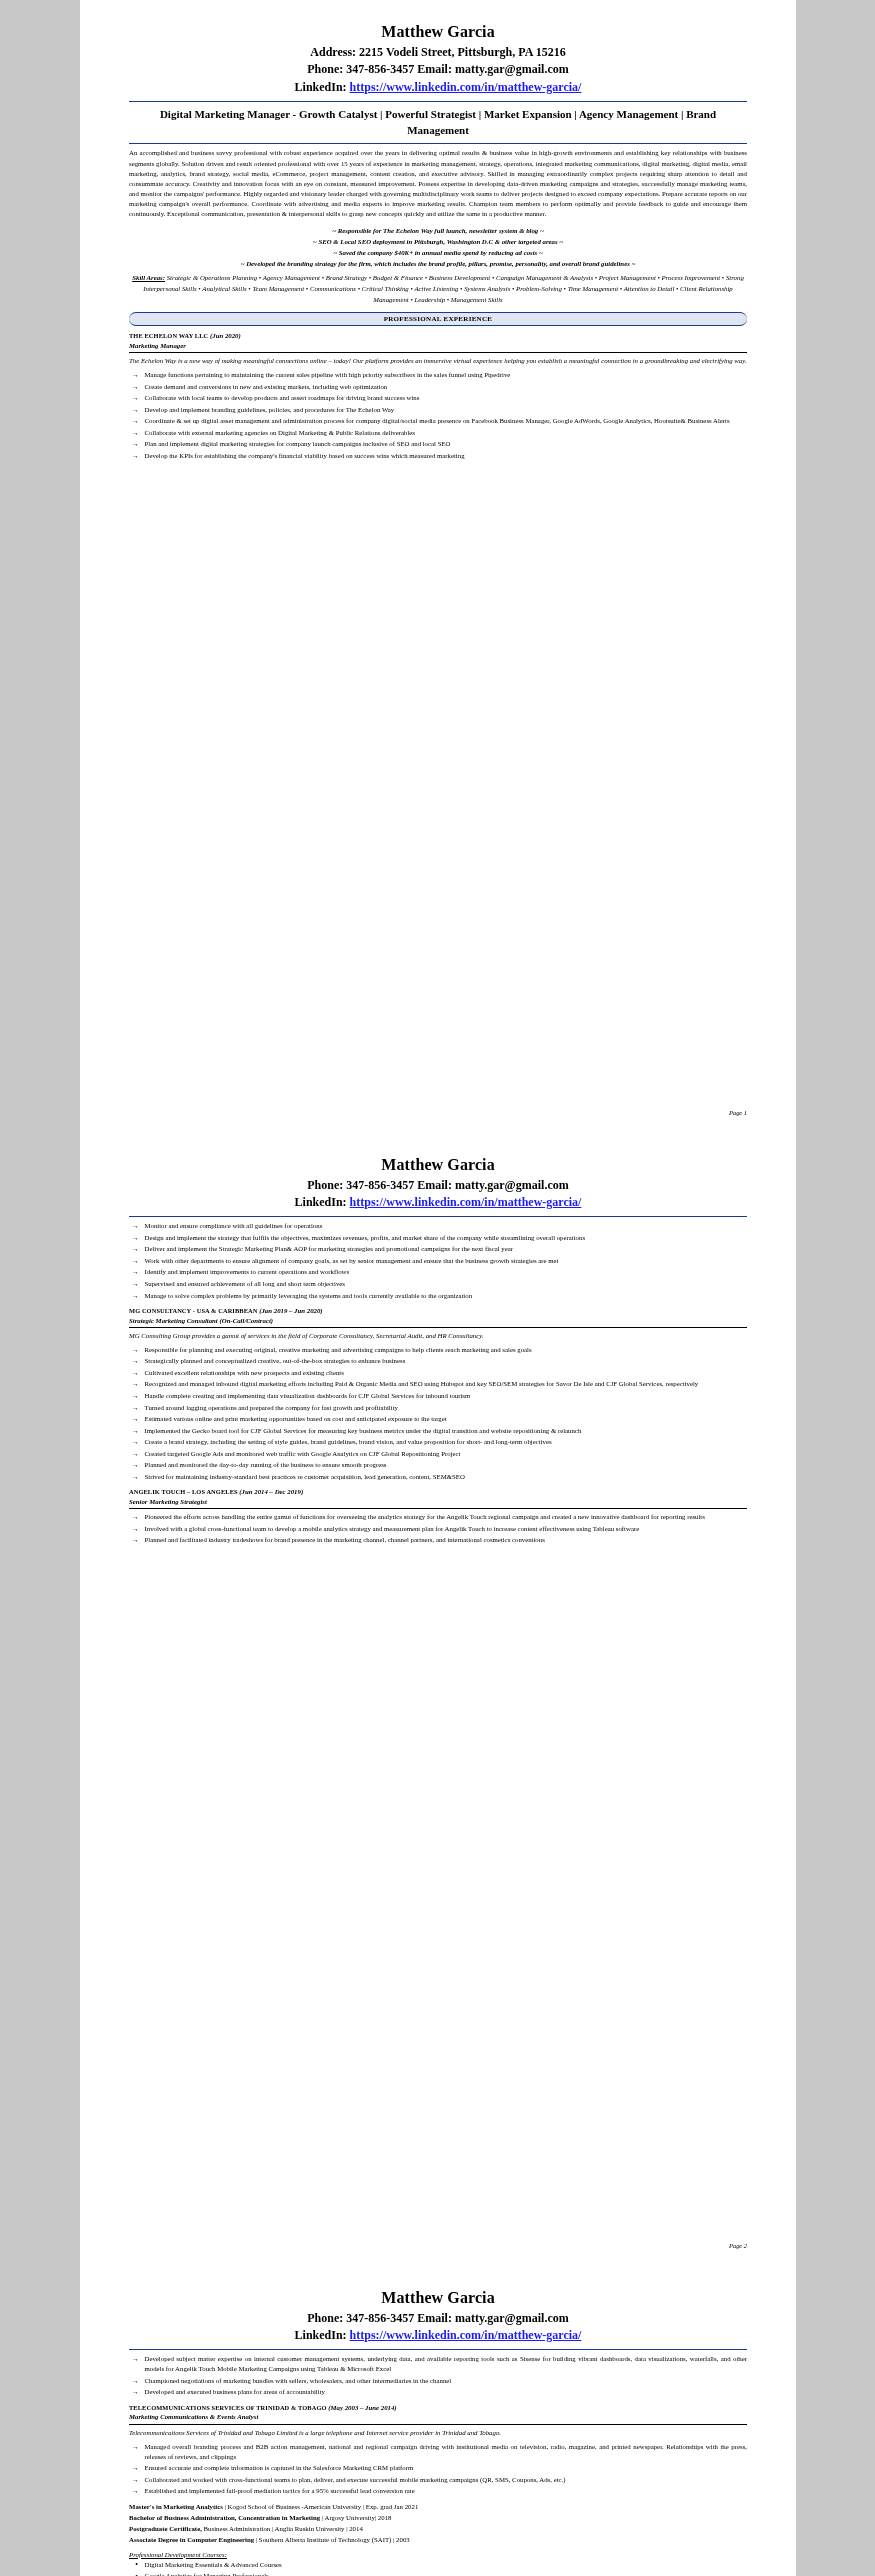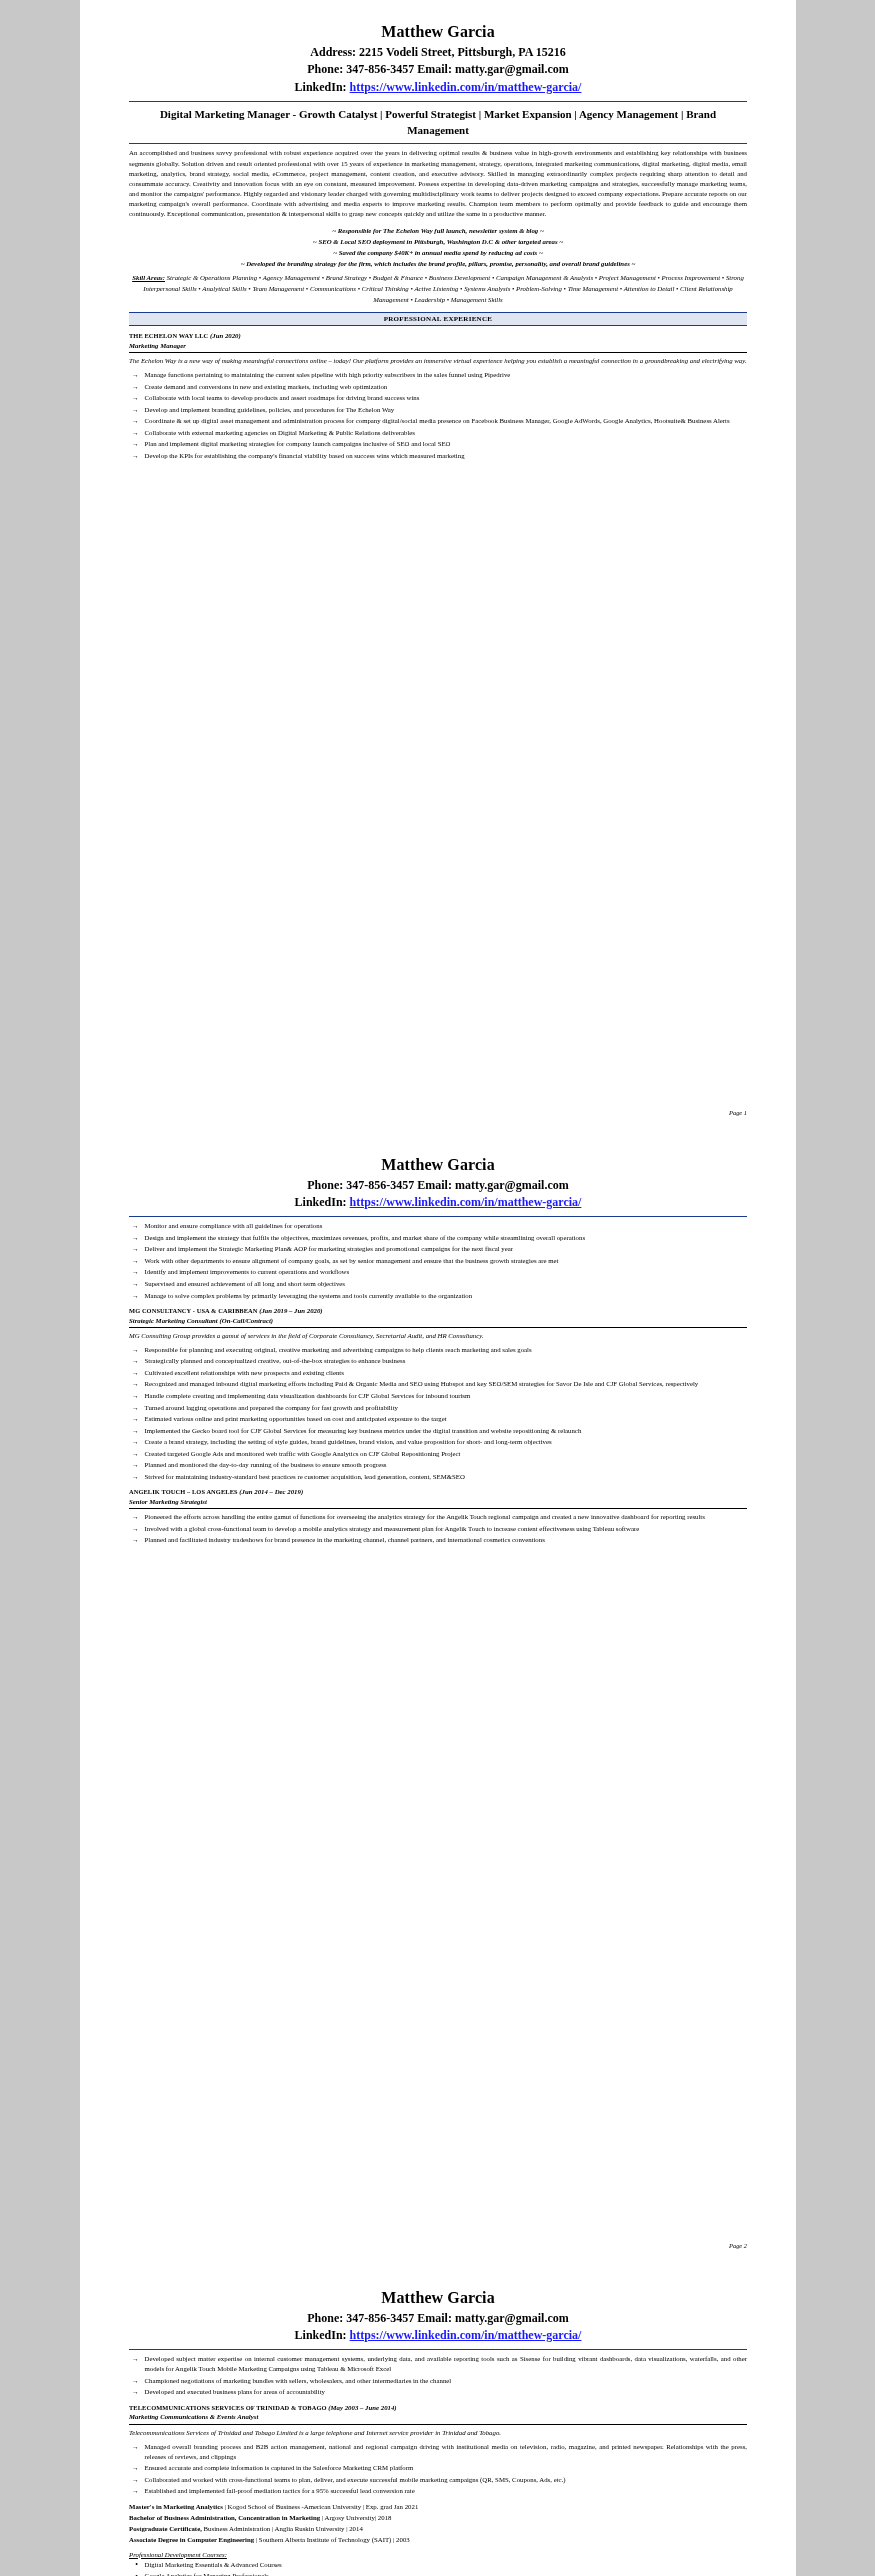--- a/index.html
+++ b/index.html
@@ -92,20 +92,21 @@
     background: #dfe6f2;
     border-top: 0.8px solid #1a3a8f;
     border-bottom: 0.8px solid #1a3a8f;
     text-align: center;
     font-size: 7px;
     font-weight: bold;
     letter-spacing: 0.3px;
     padding: 2.1px 0 2.1px 0;
     color: #000;
     margin-top: 6.2px;
+    border-radius: 7px;
   }
   .job {
     margin-top: 5.2px;
   }
   .job-title-row {
     font-size: 6.8px;
     font-weight: bold;
     color: #000;
     line-height: 1.45;
   }

